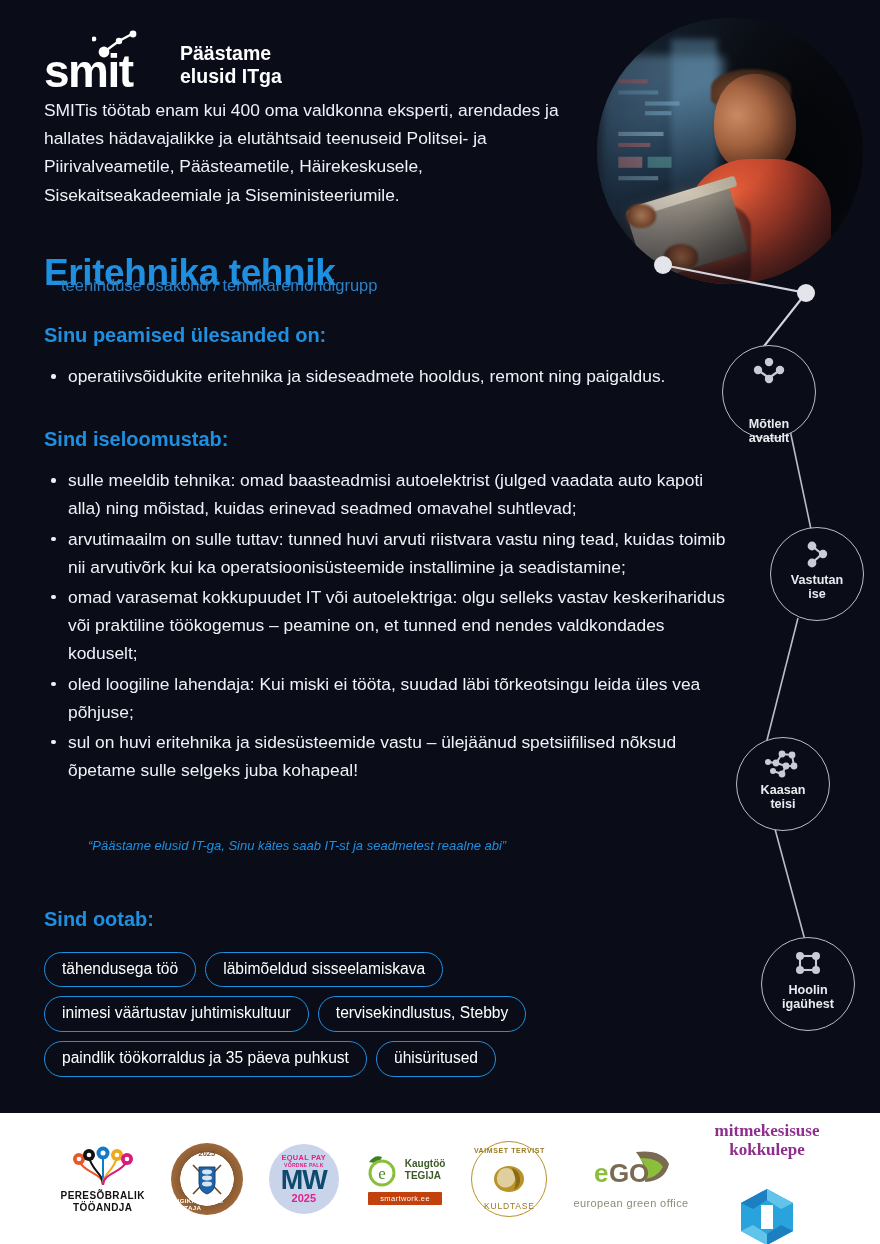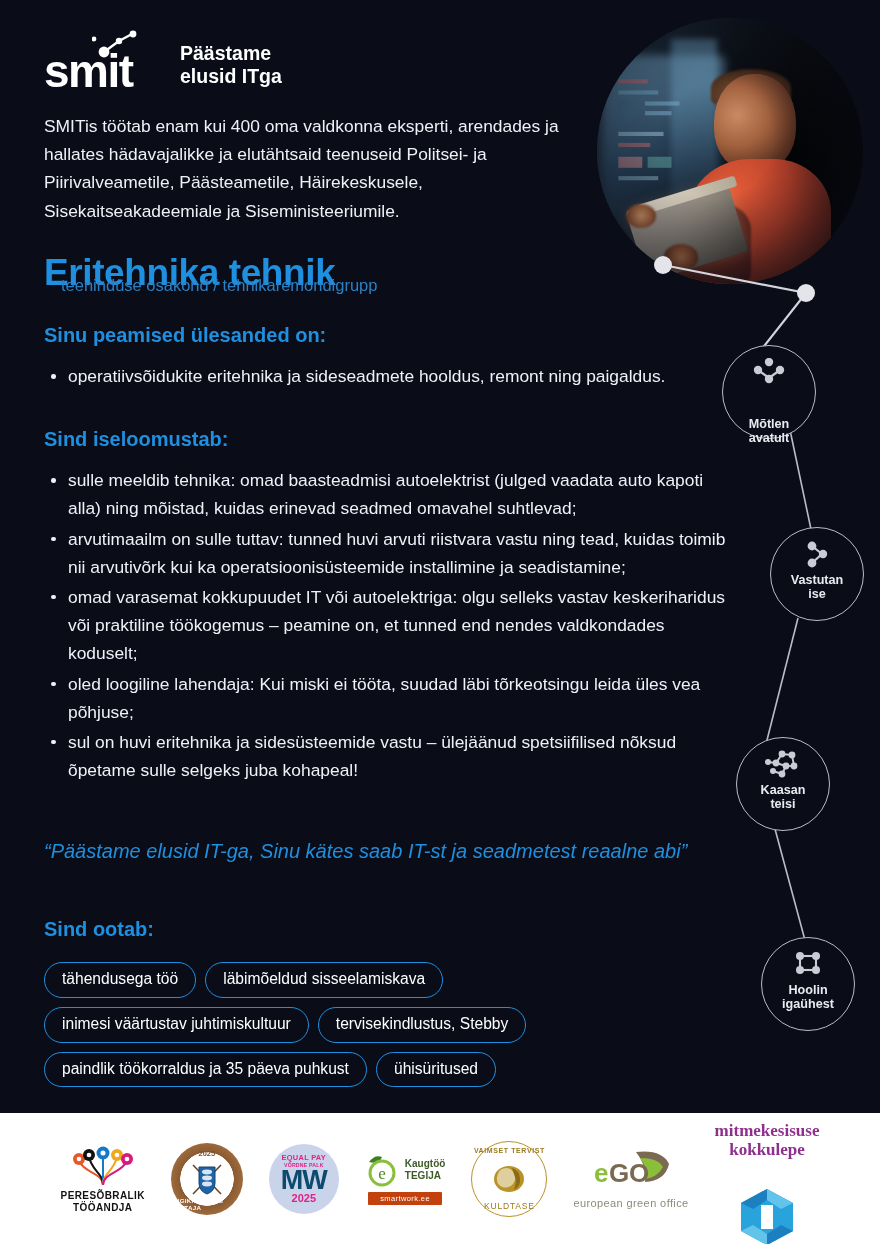--- a/index.html
+++ b/index.html
@@ -53,21 +53,21 @@
     font-weight: bold;
     line-height: 1.18;
     padding-bottom: 4px;
     white-space: pre-line;
   }
 
   
   .intro {
     position: absolute;
     left: 44px;
-    top: 112px;
+    top: 96px;
     width: 540px;
     color: #eef1f6;
     font-size: 17.4px;
     line-height: 1.62;
   }
 
   
   .job-title {
     position: absolute;
     left: 44px;
@@ -122,24 +122,25 @@
     left: 7px;
     top: 12px;
     width: 4.5px;
     height: 4.5px;
     border-radius: 50%;
     background: #eef1f6;
   }
 
   .quote {
     color: #1f8fe0;
-    font-size: 20px;
+    font-size: 13px;
     font-style: italic;
     line-height: 1.5;
     margin-top: 52px;
+    margin-left: 44px;
   }
 
   
   .pills-head {
     color: #1f8fe0;
     font-size: 20px;
     margin-top: 52px;
     margin-bottom: 21px;
   }
   .pills {

